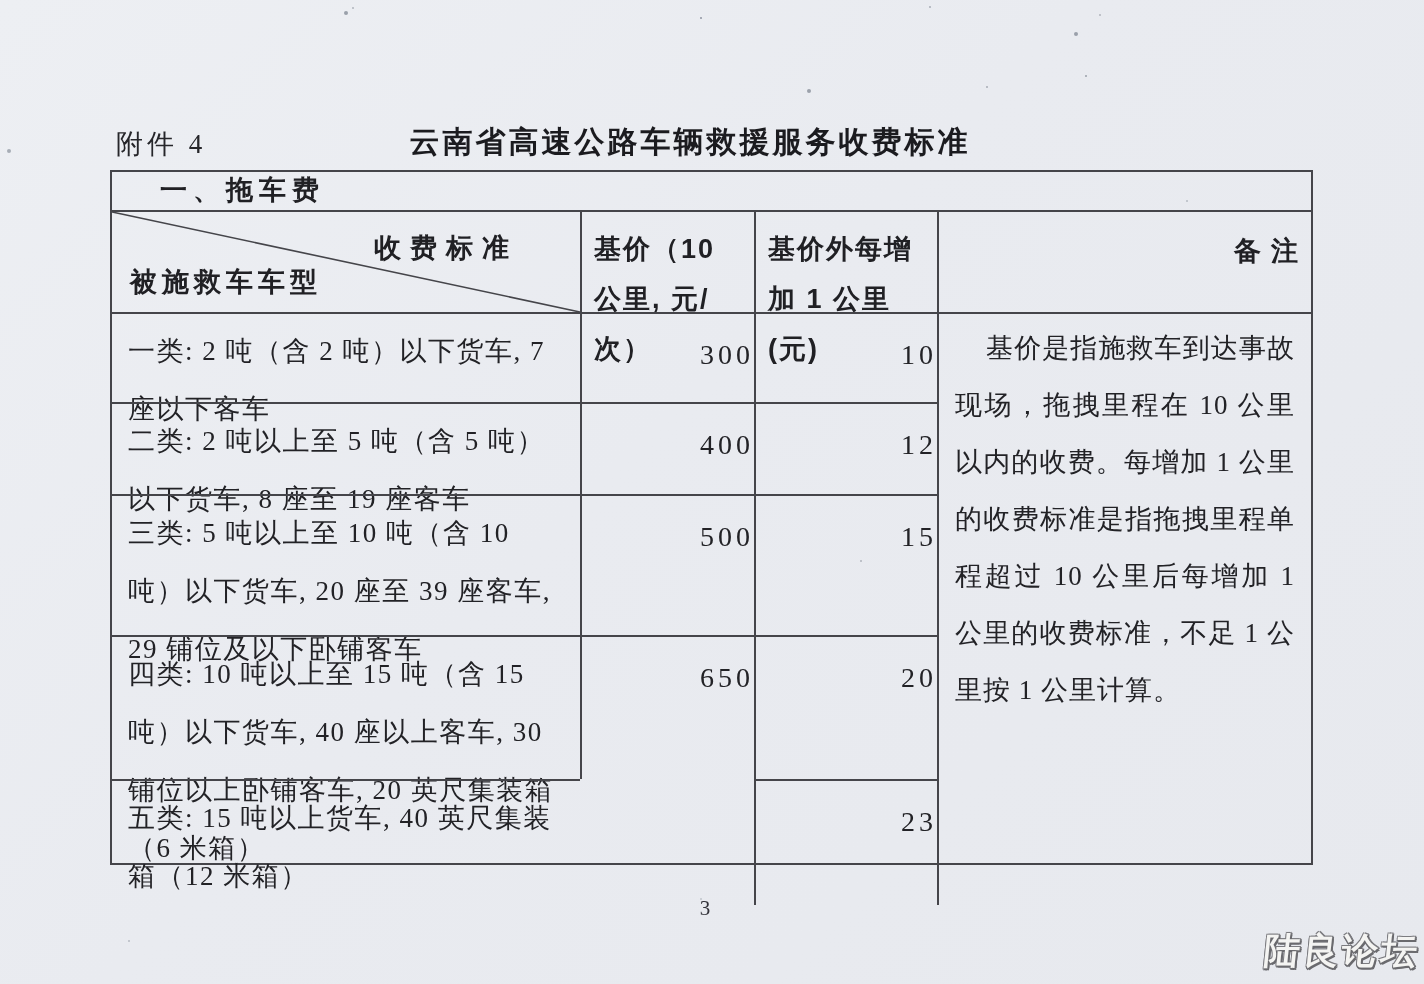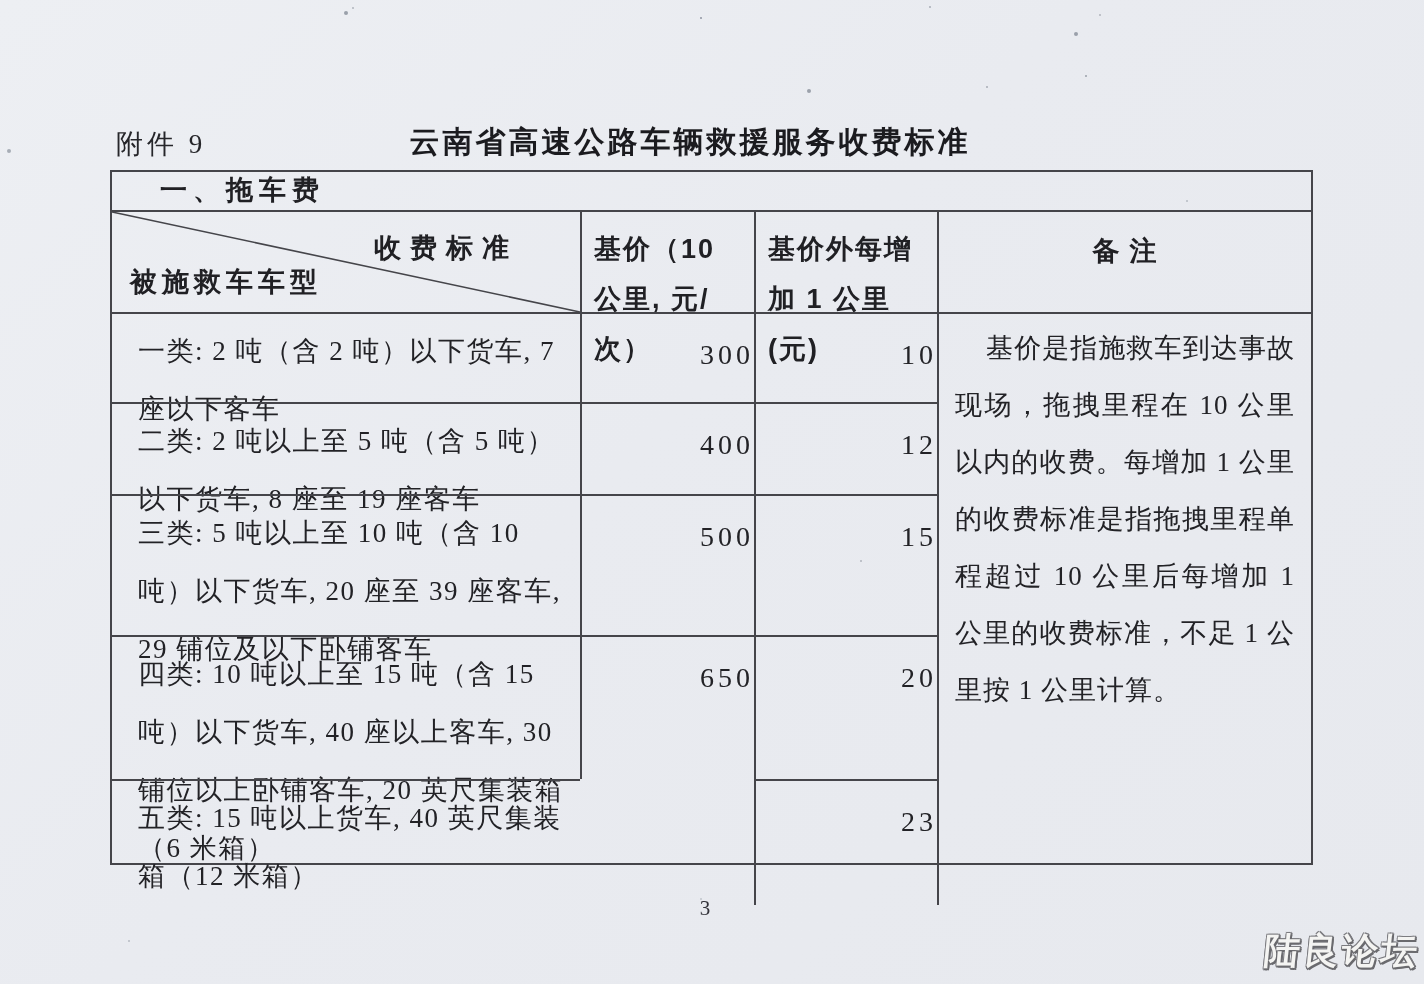--- a/index.html
+++ b/index.html
@@ -65,23 +65,23 @@
     position:absolute; left:18px; bottom:12px;
     font-family:"Liberation Sans","DejaVu Sans",sans-serif;
     font-weight:bold; font-size:27px; letter-spacing:5px; color:#202024;
   }
   .col-head{
     grid-row:2; padding:12px 3px 0 12px;
     font-family:"Liberation Sans","DejaVu Sans",sans-serif;
     font-weight:bold; font-size:27px; line-height:50px;
     letter-spacing:2px; color:#202024;
   }
-  .col-head.remark-head{ text-align:center; padding-top:14px; letter-spacing:10px; }
+  .col-head.remark-head{ text-align:right; padding-top:14px; letter-spacing:10px; }
   .type-cell{
-    grid-column:1; padding:8px 10px 0 26px;
+    grid-column:1; padding:8px 10px 0 16px;
     font-size:27px; line-height:58px; letter-spacing:1.5px; color:#222226;
   }
   .num-cell{
     text-align:right; padding-top:12px;
     font-size:28px; line-height:58px; letter-spacing:4px; color:#222226;
   }
   .remarks-cell{
     grid-column:4; grid-row:3/8;
     padding:6px 16px 0 16px;
     font-size:27px; line-height:57px; letter-spacing:1px;
@@ -103,21 +103,21 @@
       -1px 1px 0 #6f6f73, 2px 0 0 #6a6a6e, 0 2px 0 #6a6a6e;
   }
 </style>
 </head>
 <body>
 
 <div class="page">
 
   <div class="specks"></div>
 
-  <div class="attachment">附件 9</div>
+  <div class="attachment">附件 4</div>
 
   <div class="doc-title">云南省高速公路车辆救援服务收费标准</div>
 
   <div class="fee-table">
 
     <div class="cell section-band">一、拖车费</div>
 
     <div class="cell corner bt">
       <svg preserveAspectRatio="none" viewBox="0 0 100 100">
         <line x1="0" y1="0" x2="100" y2="100" stroke="#45454a" stroke-width="1.6" vector-effect="non-scaling-stroke"></line>

